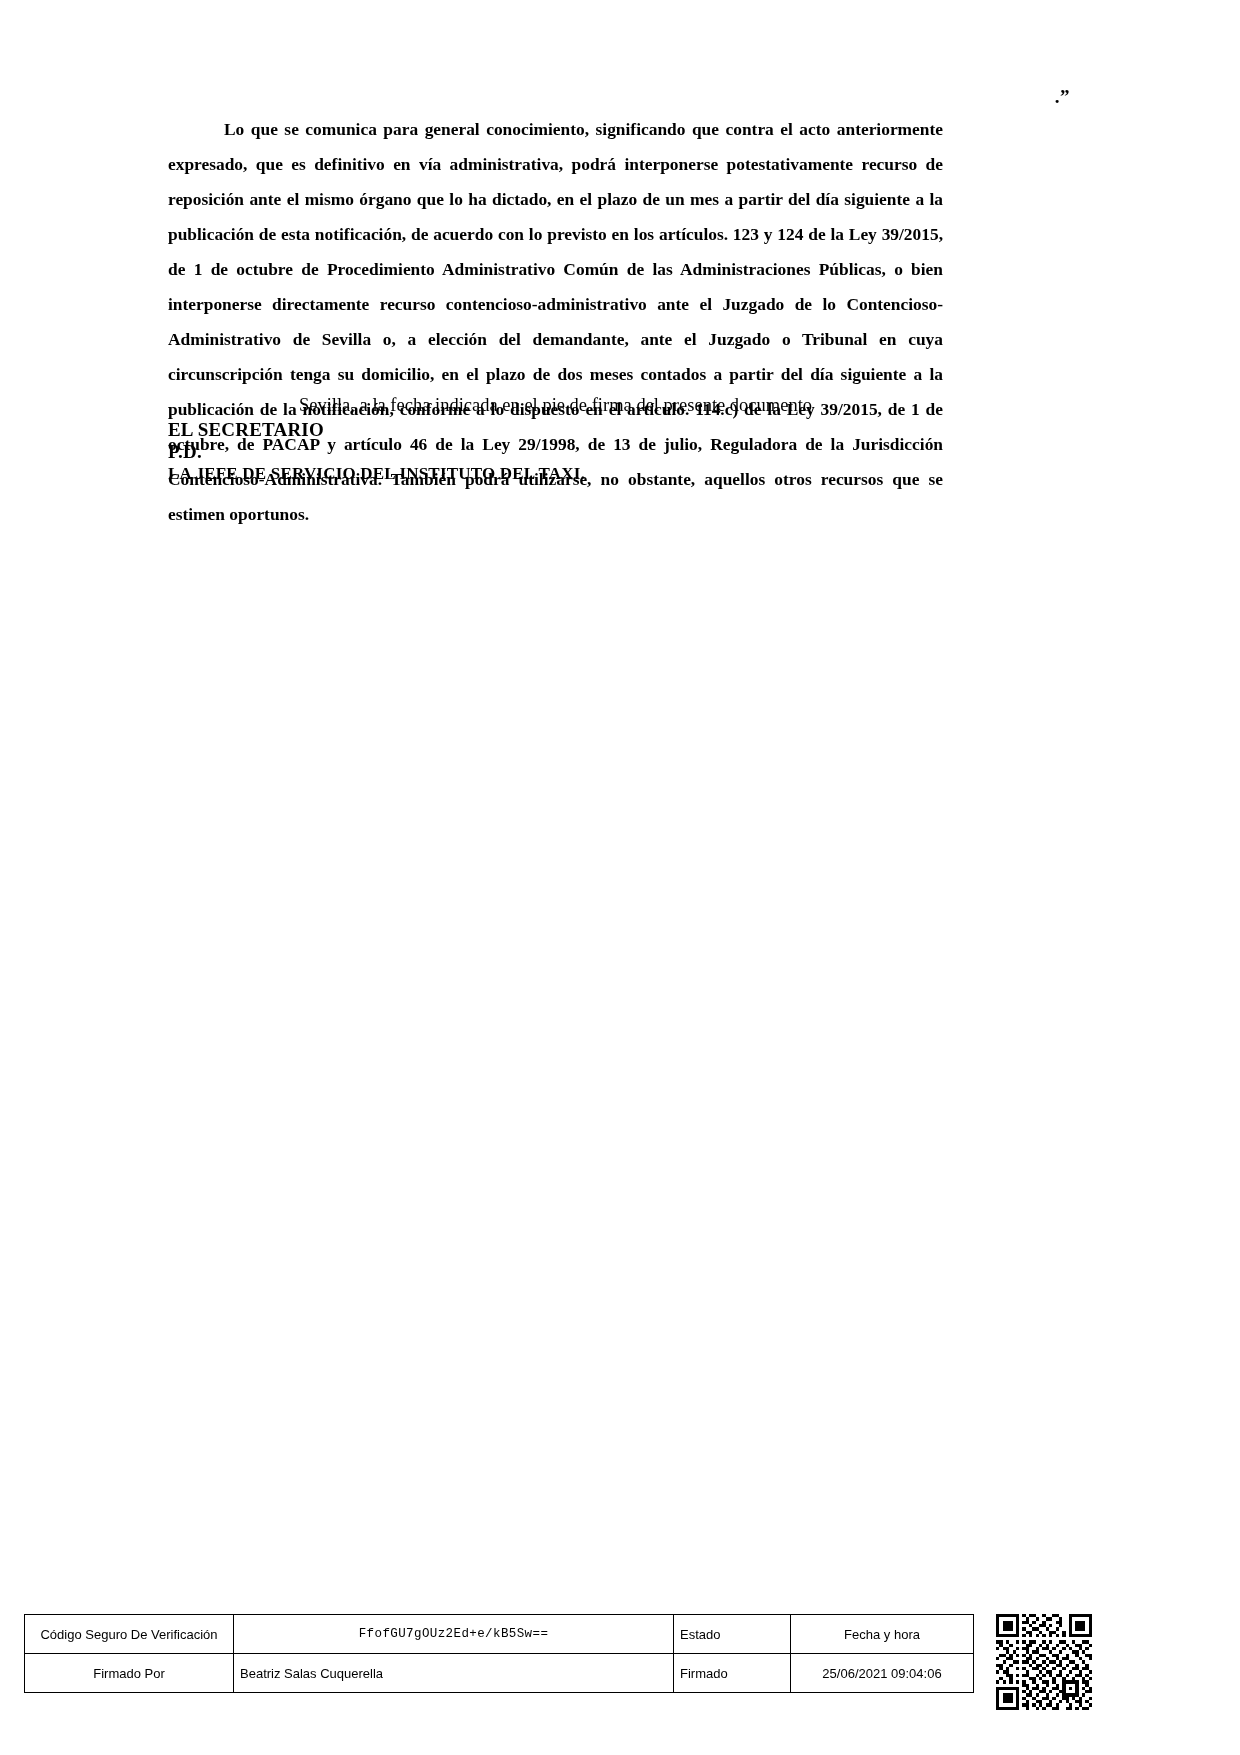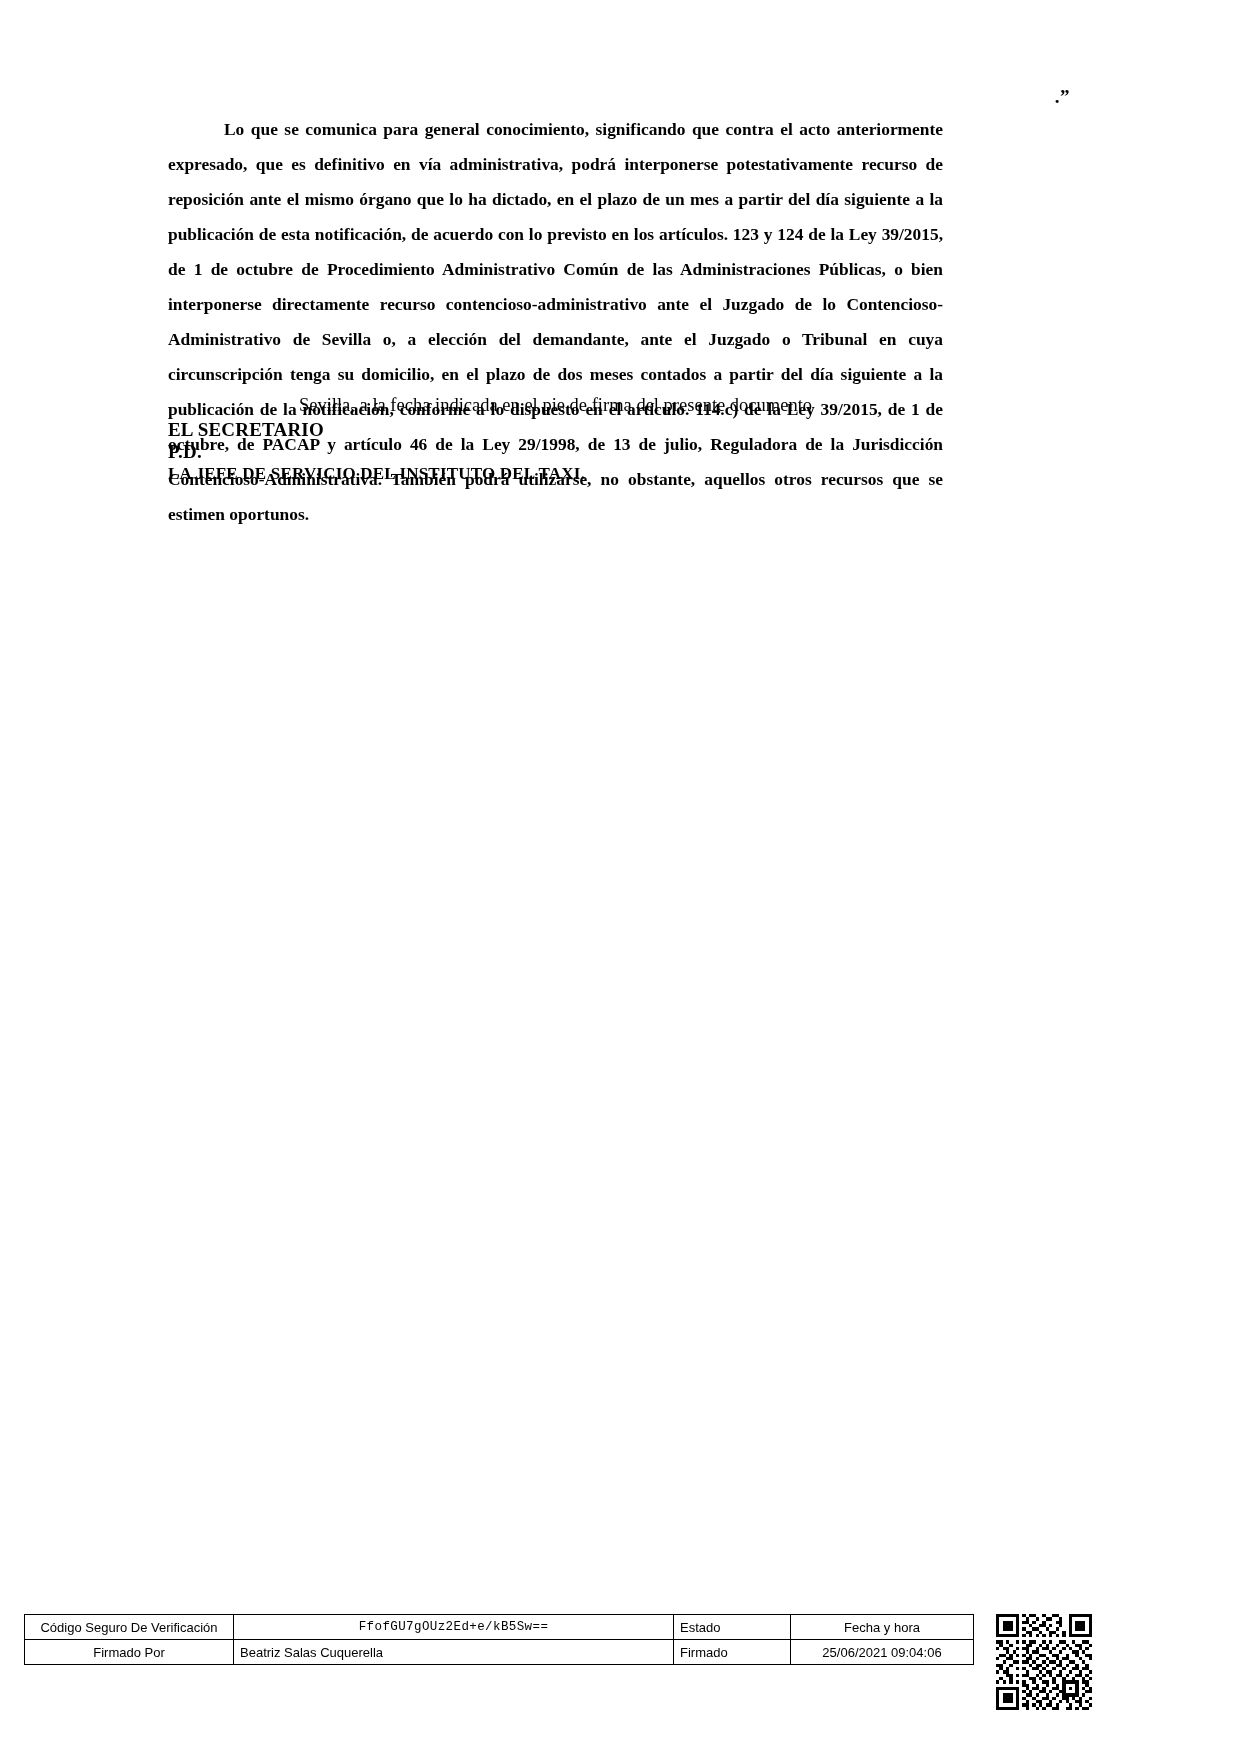--- a/index.html
+++ b/index.html
@@ -88,21 +88,21 @@
   table.csv-table {
     border-collapse: collapse;
     table-layout: fixed;
     width: 950px;
     font-family: "Liberation Sans", sans-serif;
     font-size: 13px;
   }
   table.csv-table td {
     border: 1px solid #000000;
     height: 24px;
-    padding: 0 6px;
+    padding: 7px 6px;
     vertical-align: middle;
     white-space: nowrap;
     overflow: hidden;
   }
   td.lbl {
     text-align: center;
     width: 196px;
   }
   td.val-mono {
     font-family: "Liberation Mono", monospace;

